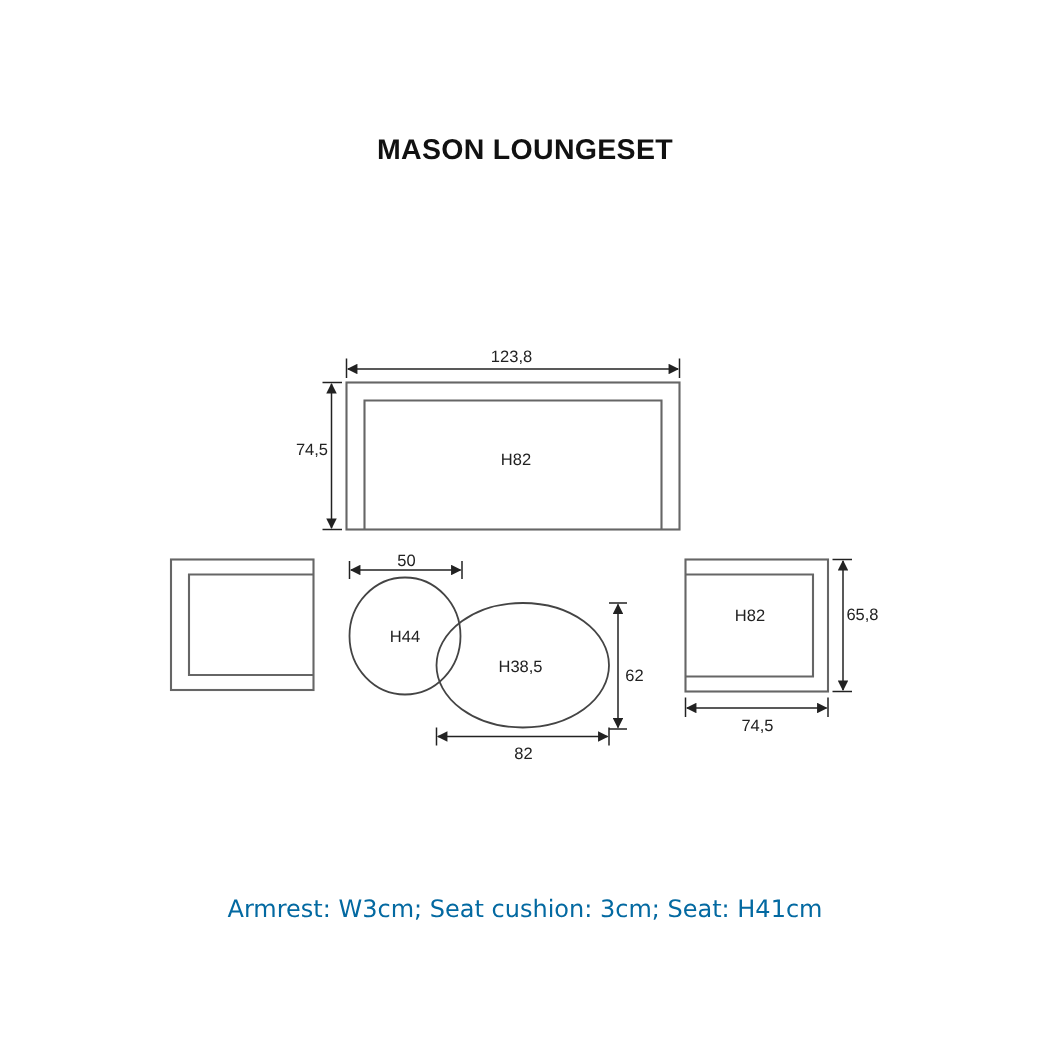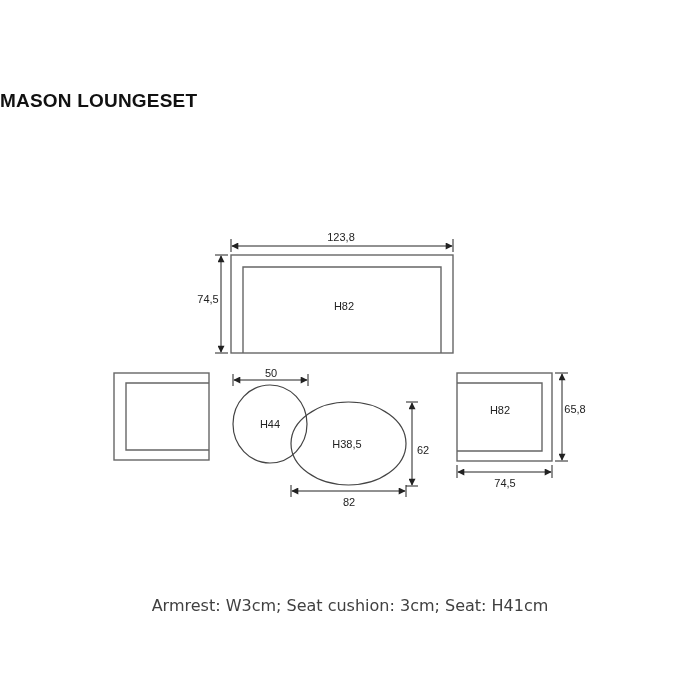--- a/index.html
+++ b/index.html
@@ -1,26 +1,26 @@
 <!DOCTYPE html>
 <html><head>
   <meta charset="utf-8">
   <style>
     html, body { margin: 0; padding: 0; background: #ffffff; }
     body { width: 700px; height: 700px; position: relative; overflow: hidden; }
     .title {
-      position: absolute; left: 0; top: 90px; width: 700px; 
+      position: absolute; left: 0; top: 90px; width: 700px; text-align: center;
       font-family: "Liberation Sans", sans-serif; font-weight: bold; font-size: 19px;
       color: #111111; letter-spacing: 0.2px;
     }
     svg.drawing { position: absolute; left: 0; top: 0; }
     .lbl { font-family: "Liberation Sans", sans-serif; font-size: 11px; fill: #222222; }
     .footnote {
       position: absolute; left: 0; top: 596px; width: 700px; text-align: center;
-      font-family: "DejaVu Sans", sans-serif; font-size: 16px; color: #404040;
+      font-family: "DejaVu Sans", sans-serif; font-size: 16px; color: #0369a1;
     }
   </style>
 </head>
 <body>
 
 <div class="title">MASON LOUNGESET</div>
 
 <svg class="drawing" width="700" height="700" viewBox="0 0 700 700">
   <defs>
     <marker id="arr" viewBox="0 0 10 10" refX="9" refY="5" markerWidth="9" markerHeight="7" orient="auto-start-reverse" markerUnits="userSpaceOnUse">

